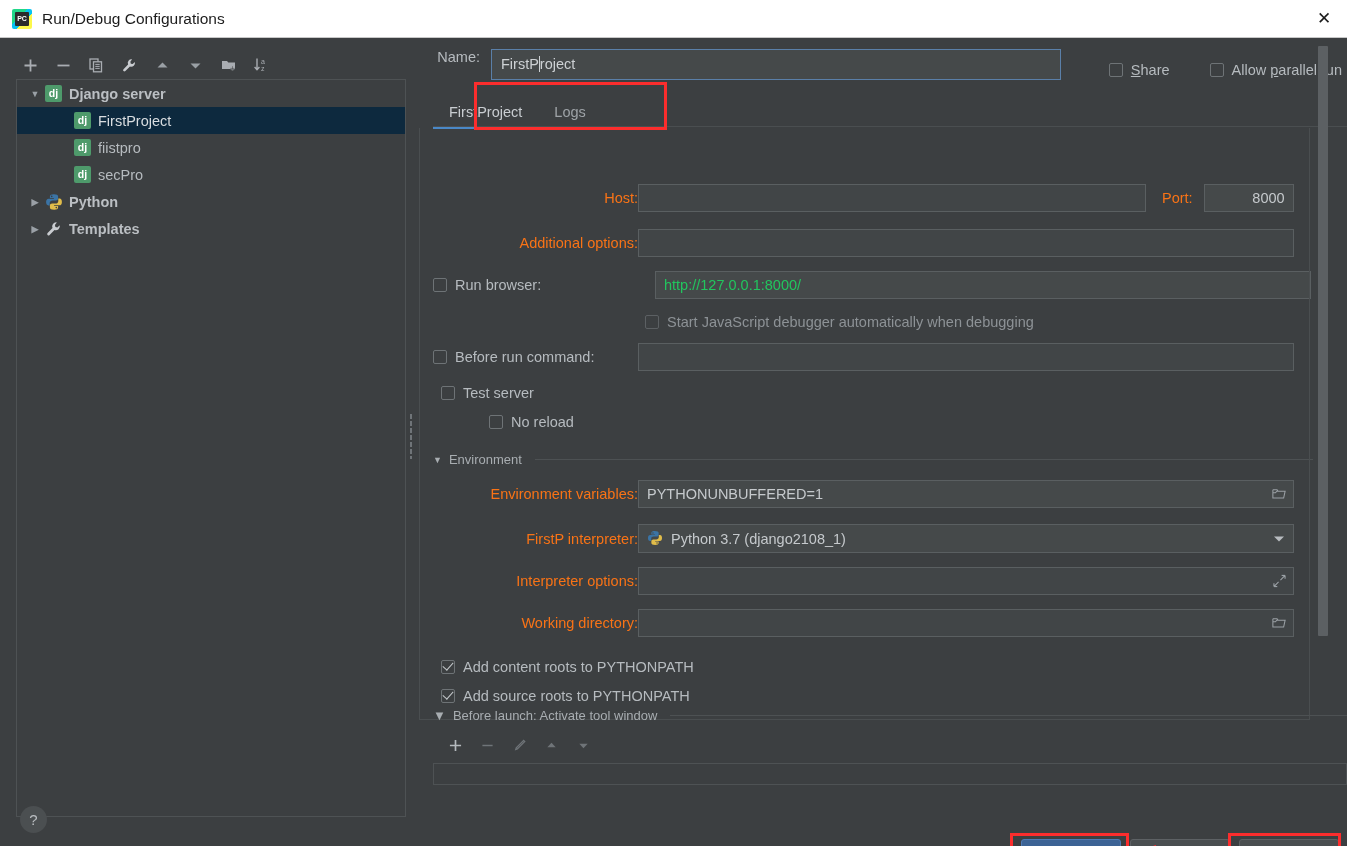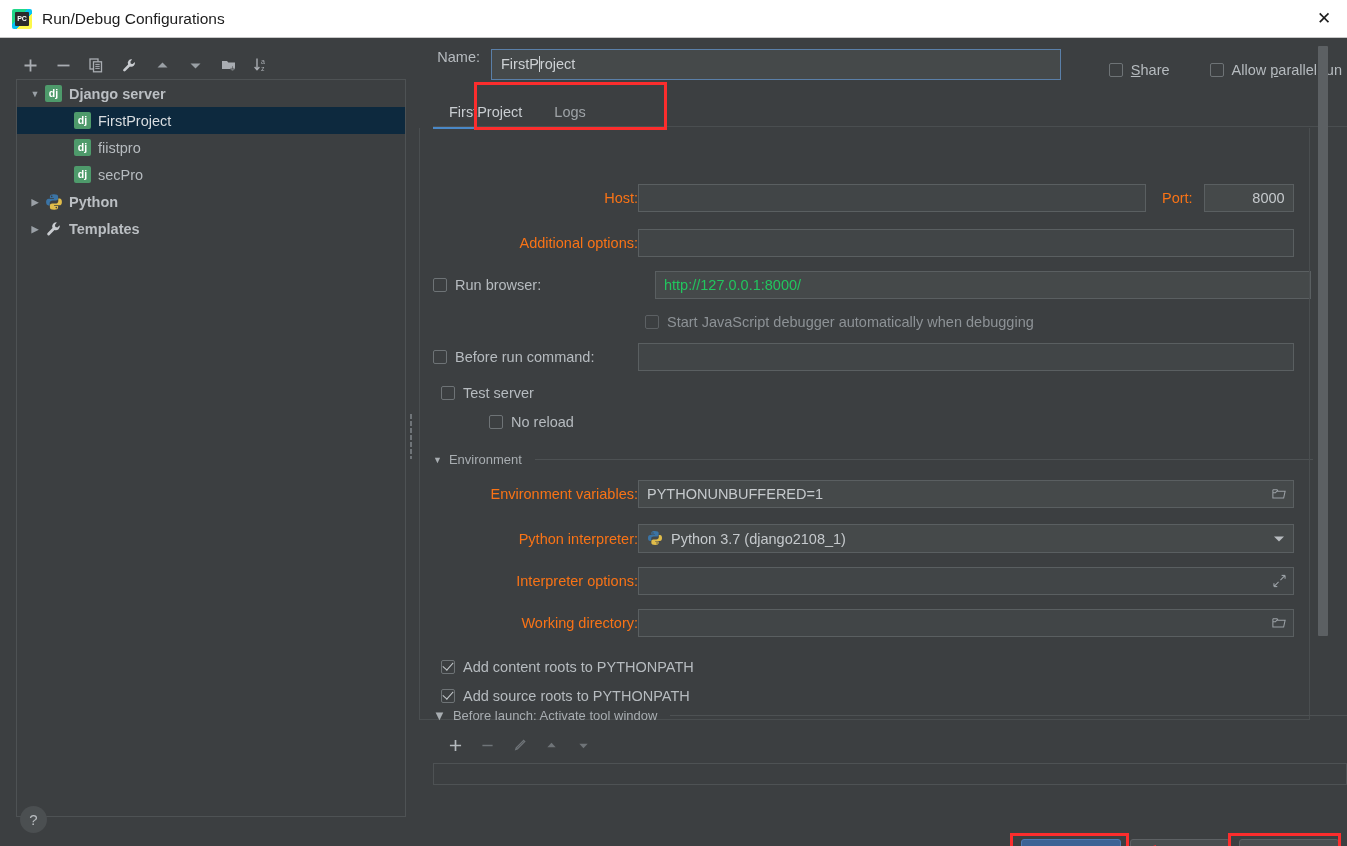--- a/index.html
+++ b/index.html
@@ -456,21 +456,21 @@
           <span>PYTHONUNBUFFERED=1</span>
           <span class="field-icon">
             <svg width="14" height="13" viewBox="0 0 16 14">
                 <path d="M1 2.2h4.8L7 3.8h7.4M1 2.2v9.4h12.3l1.7-7.8H5.4L4 5.6H1" fill="none" stroke="#9aa0a5" stroke-width="1.2"></path>
               </svg>
           </span>
         </span>
       </div>
 
       <div class="field-row" style="left:0; top:396px;">
-        <span class="f-label" style="width:205px;">Python interpreter:</span>
+        <span class="f-label" style="width:205px;">FirstP interpreter:</span>
         <span class="combo" style="width:656px;">
           <span class="py-ico">
             <svg width="16" height="16" viewBox="0 0 18 18">
               <path d="M8.8 1.2c-2.4 0-3.9.7-3.9 2.2v1.7h4v.6H3.6c-1.6 0-2.5 1.3-2.5 3.4 0 2 .8 3.3 2.3 3.3h1.3V10c0-1.6 1.2-2.6 2.9-2.6h3.3c1.3 0 2.2-.8 2.2-2V3.4c0-1.4-1.4-2.2-4.3-2.2zM6.7 2.6a.8.8 0 110 1.6.8.8 0 010-1.6z" fill="#3b74a5"></path>
               <path d="M9.2 16.8c2.4 0 3.9-.7 3.9-2.2v-1.7h-4v-.6h5.3c1.6 0 2.5-1.3 2.5-3.4 0-2-.8-3.3-2.3-3.3h-1.3V8c0 1.6-1.2 2.6-2.9 2.6H7.1c-1.3 0-2.2.8-2.2 2v2c0 1.4 1.4 2.2 4.3 2.2zm2.1-1.4a.8.8 0 110-1.6.8.8 0 010 1.6z" fill="#e0bc4a"></path>
             </svg>
           </span>
           <span>Python 3.7 (django2108_1)</span>
           <span class="arrow"></span>
         </span>

